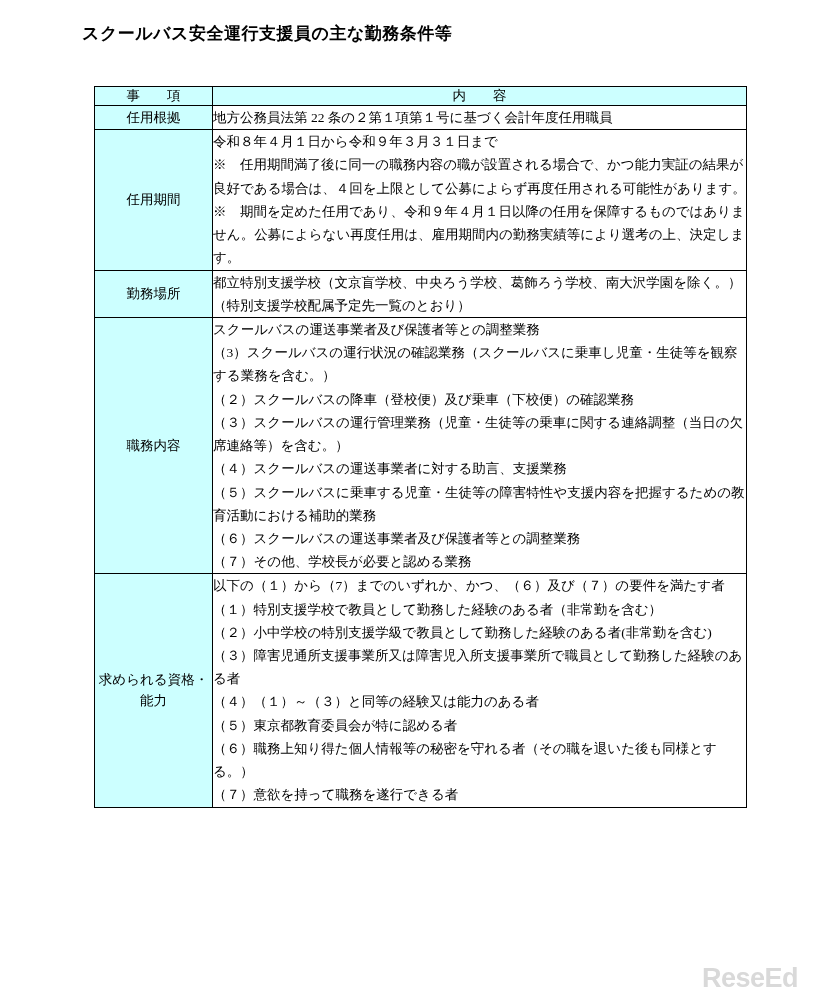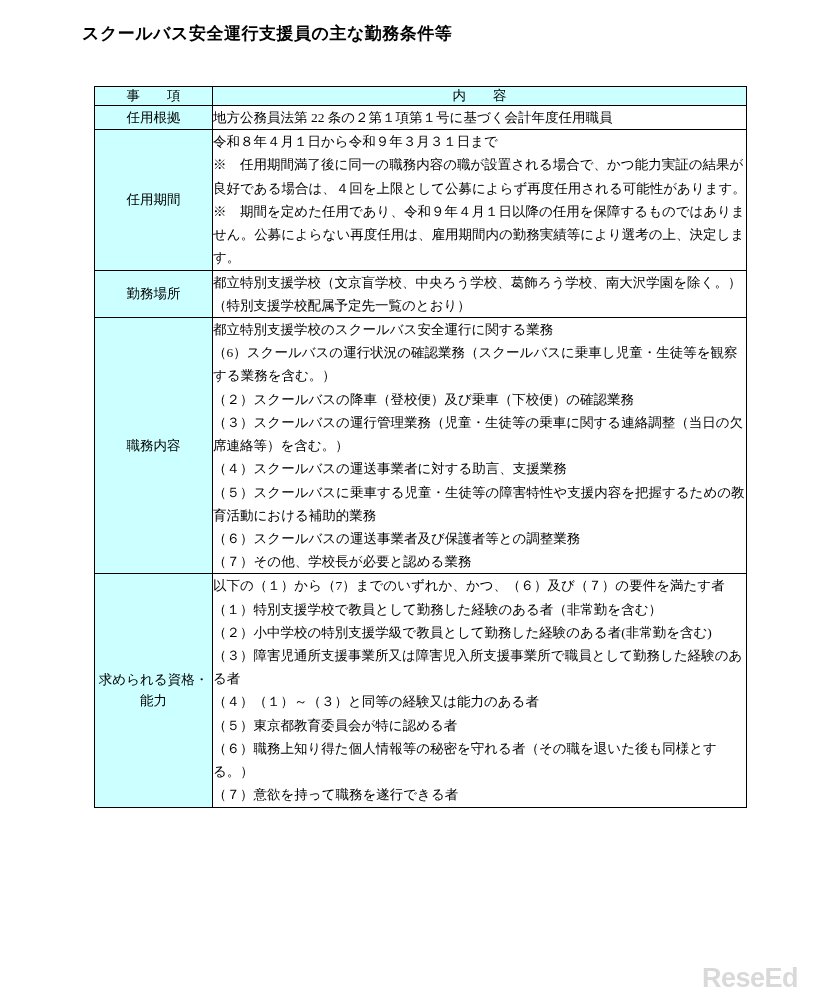--- a/index.html
+++ b/index.html
@@ -142,22 +142,22 @@
         <td class="label-cell">勤務場所</td>
         <td class="body-cell">
           <p class="p-first-indent">都立特別支援学校（文京盲学校、中央ろう学校、葛飾ろう学校、南大沢学園を除く。）</p>
           <p class="p-indent-note">（特別支援学校配属予定先一覧のとおり）</p>
         </td>
       </tr>
 
       <tr>
         <td class="label-cell">職務内容</td>
         <td class="body-cell">
-          <p>都立特別支援学校のスクールバス安全運行に関する業務</p>
-          <p class="p-ind-hang">（6）スクールバスの運行状況の確認業務（スクールバスに乗車し児童・生徒等を観察する業務を含む。）</p>
+          <p>スクールバスの運送事業者及び保護者等との調整業務</p>
+          <p class="p-ind-hang">（3）スクールバスの運行状況の確認業務（スクールバスに乗車し児童・生徒等を観察する業務を含む。）</p>
           <p class="p-ind-hang">（２）スクールバスの降車（登校便）及び乗車（下校便）の確認業務</p>
           <p class="p-ind-hang">（３）スクールバスの運行管理業務（児童・生徒等の乗車に関する連絡調整（当日の欠席連絡等）を含む。）</p>
           <p class="p-ind-hang">（４）スクールバスの運送事業者に対する助言、支援業務</p>
           <p class="p-ind-hang">（５）スクールバスに乗車する児童・生徒等の障害特性や支援内容を把握するための教育活動における補助的業務</p>
           <p class="p-ind-hang">（６）スクールバスの運送事業者及び保護者等との調整業務</p>
           <p class="p-ind-hang">（７）その他、学校長が必要と認める業務</p>
         </td>
       </tr>
 
       <tr>

